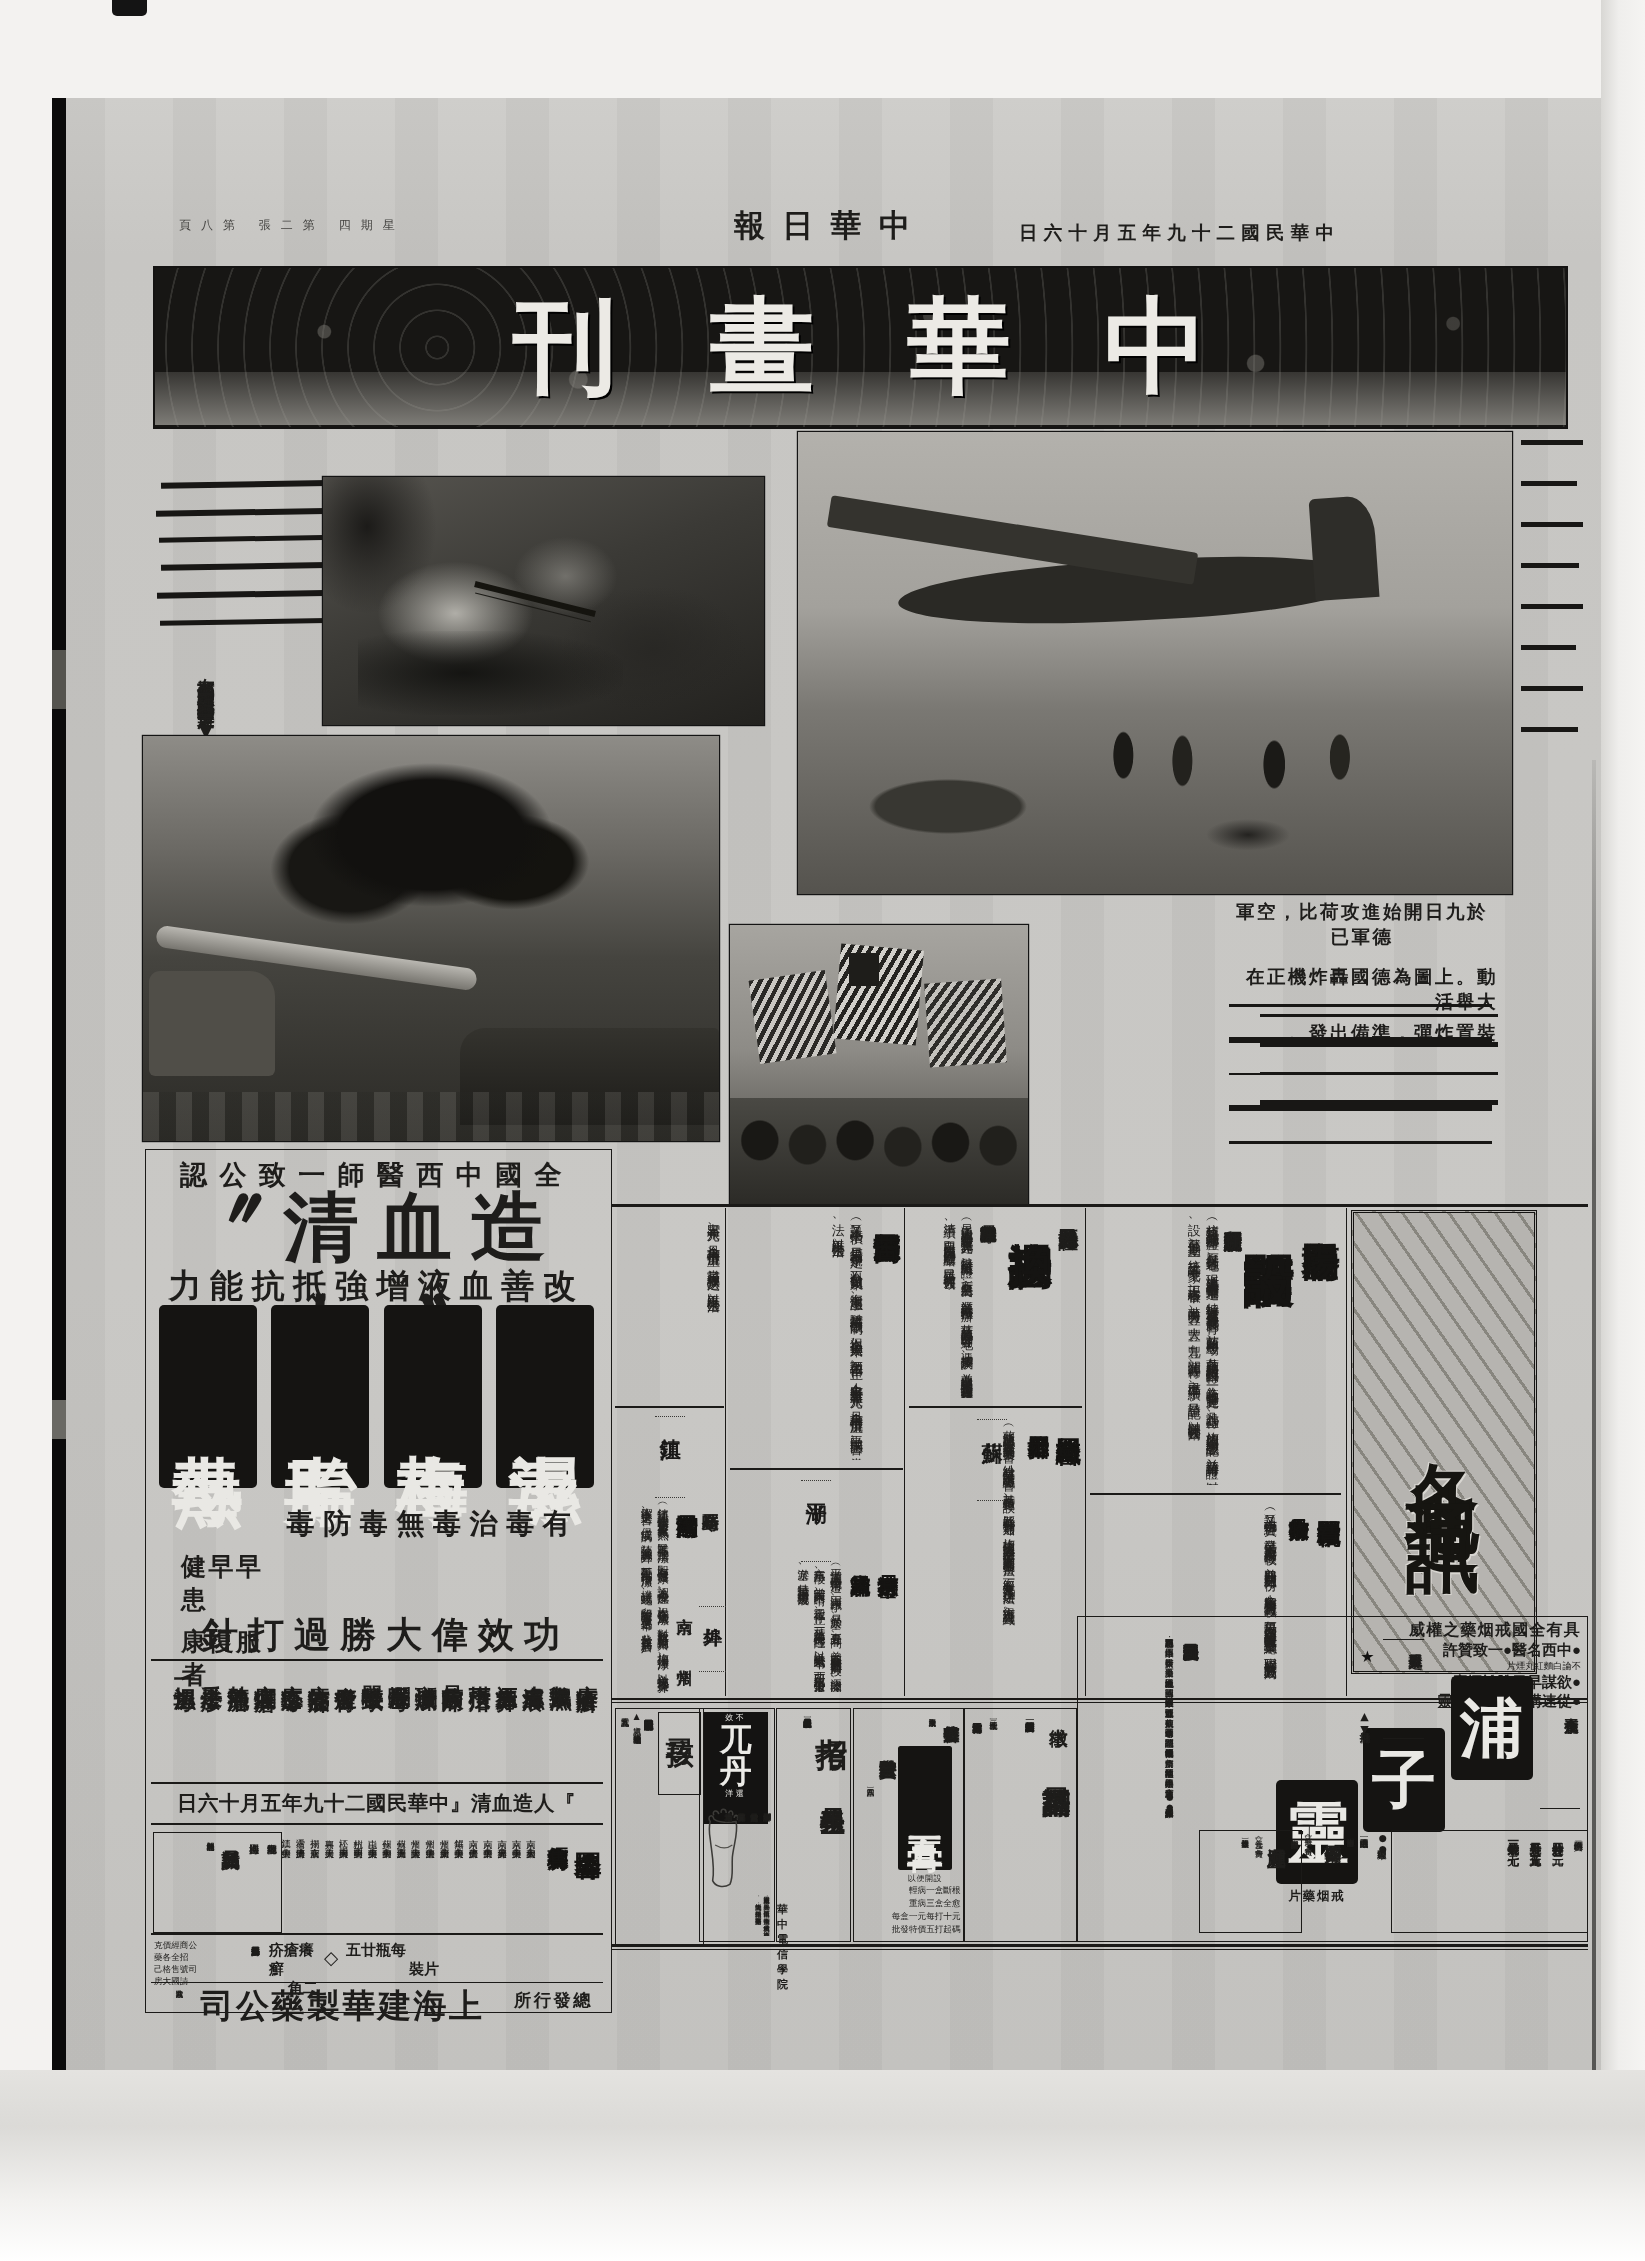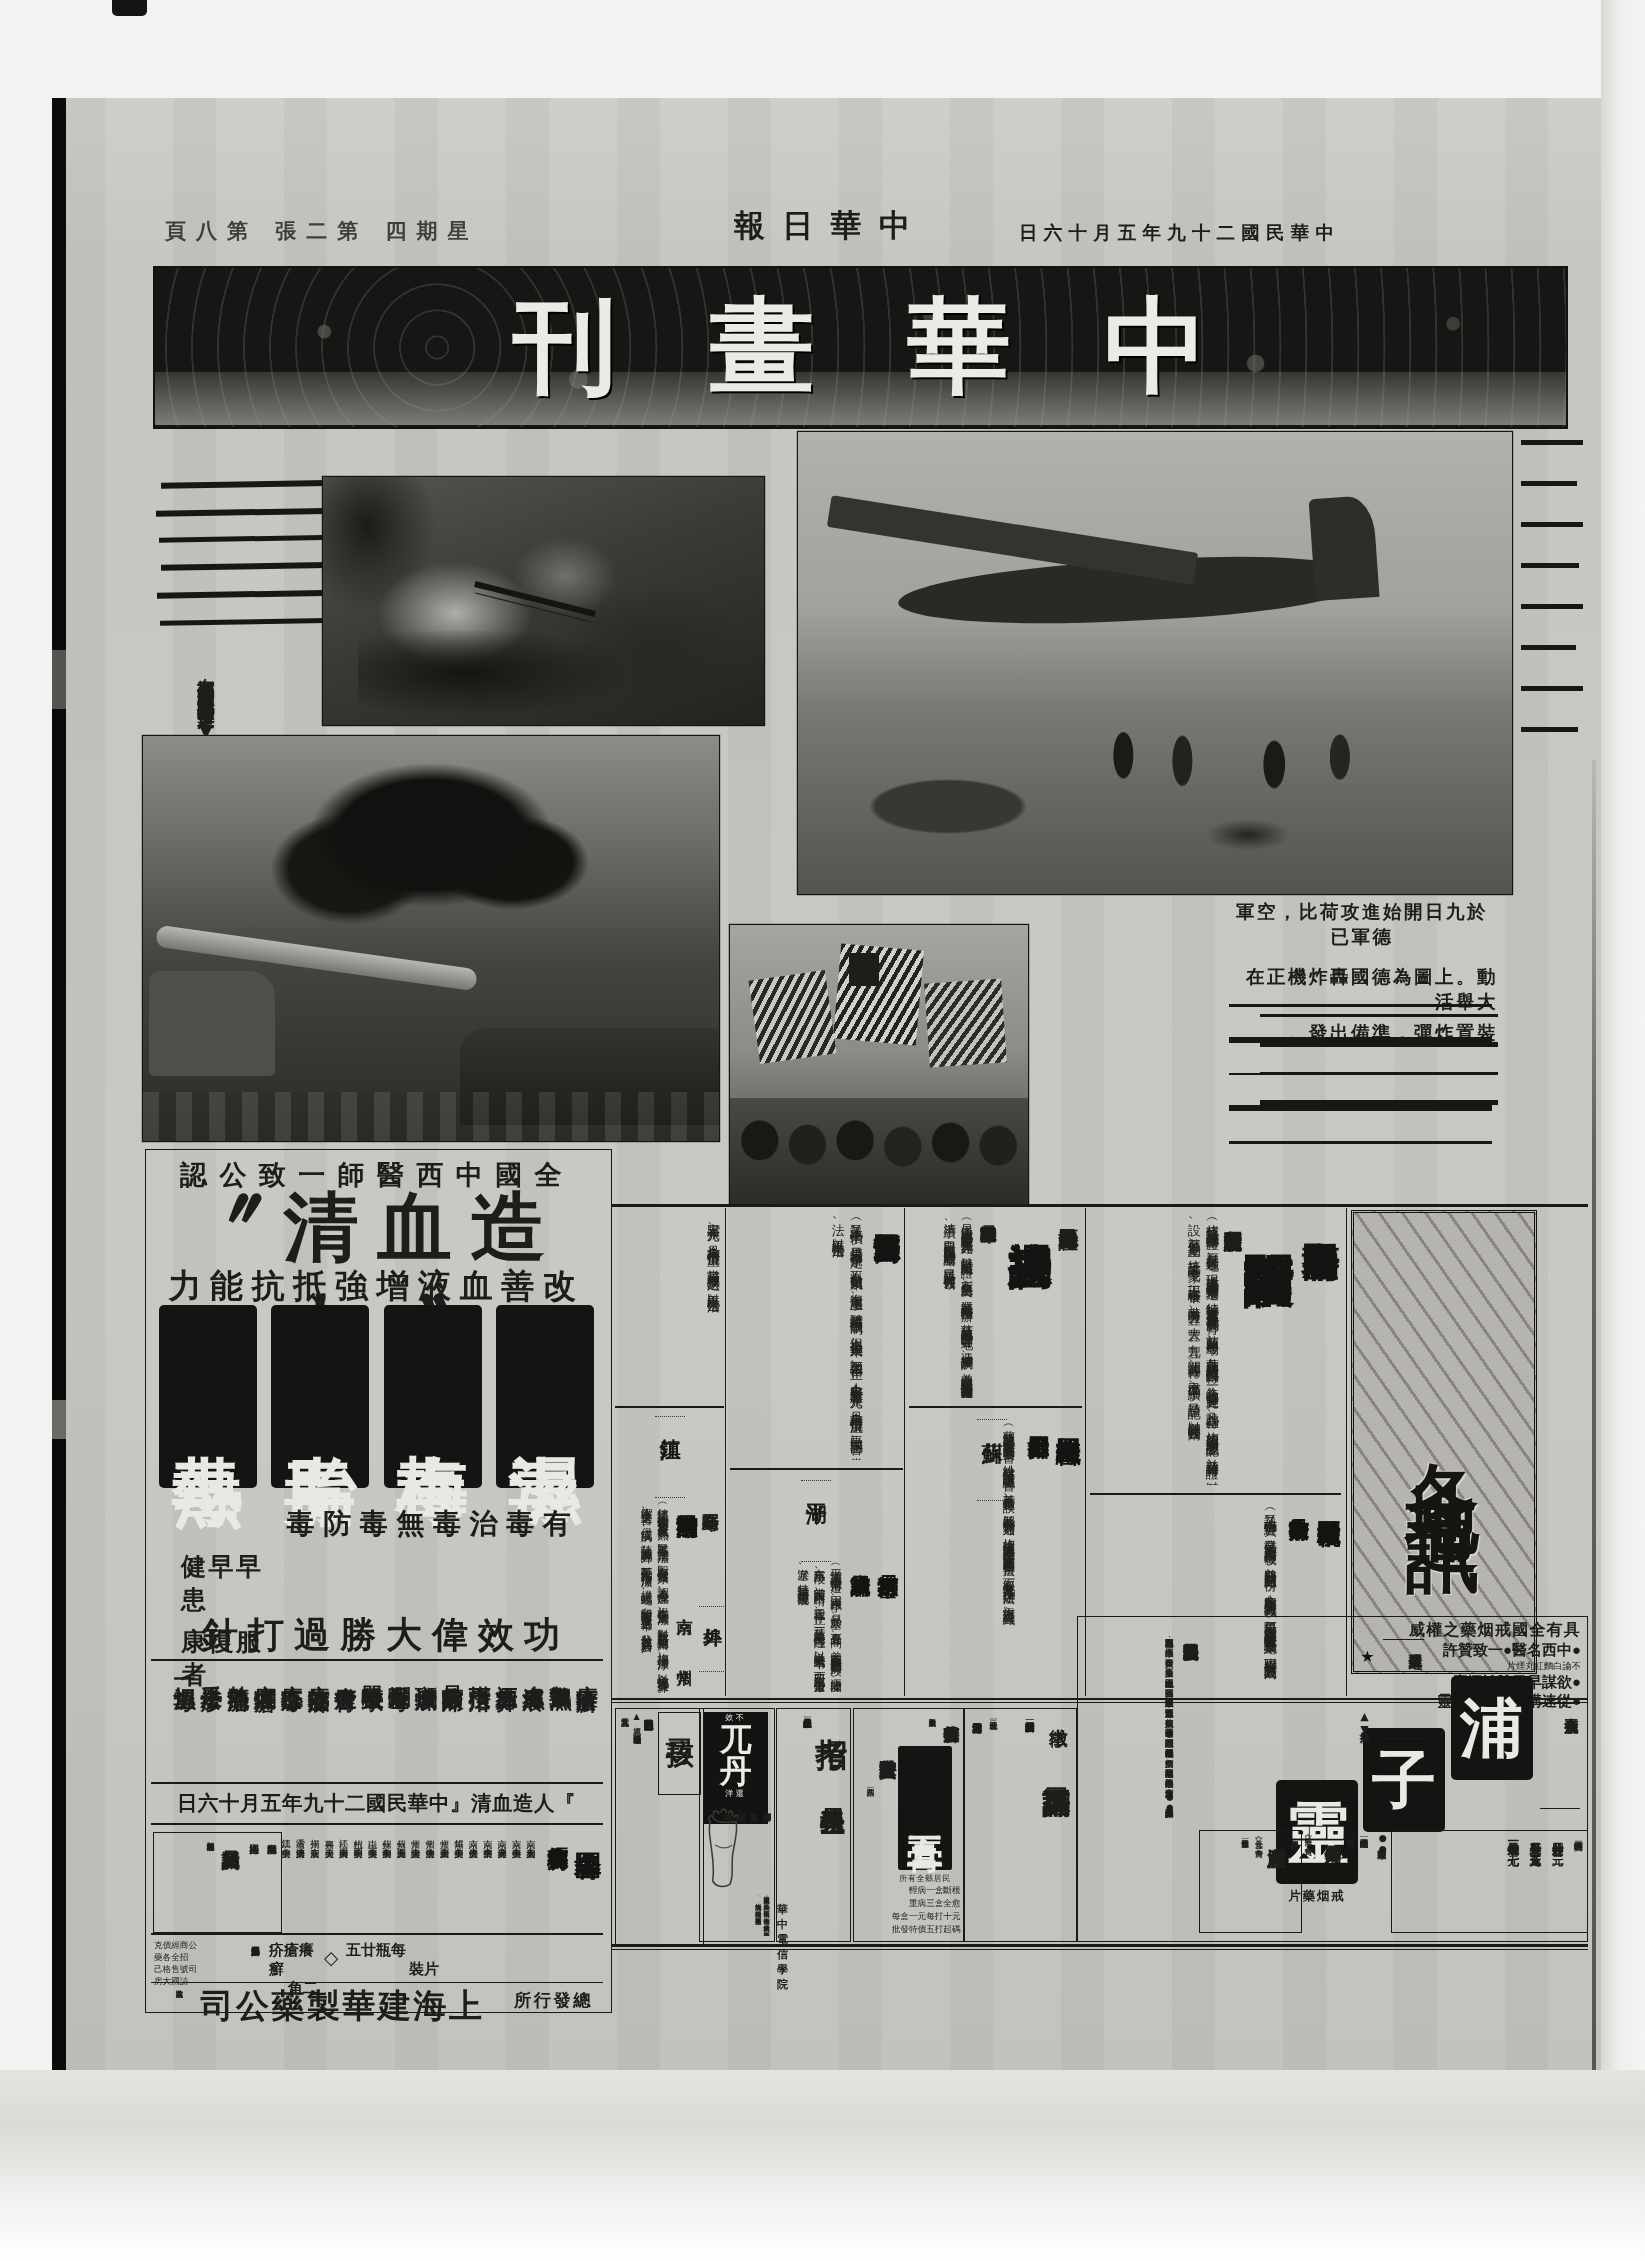--- a/index.html
+++ b/index.html
@@ -38,21 +38,21 @@
 
 <div id="canvas">
 
   <div class="abs paper"></div>
   <div class="abs filmedge"></div>
   <div class="abs scanline-right"></div>
   <div class="abs scanband-right"></div>
   <div class="abs botband"></div>
   <div class="abs topmark"></div>
 
-  <div class="abs ink" style="left:165px;top:217px;width:513px;height:27px;font-size:21px;letter-spacing:10px;opacity:.8;font-weight:bold;">頁八第 張二第 四期星</div>
+  <div class="abs ink" style="left:179px;top:217px;width:513px;height:27px;font-size:12px;letter-spacing:10px;opacity:.8;font-weight:normal;">頁八第 張二第 四期星</div>
   <div class="abs ink bold" style="left:734px;top:205px;width:204px;height:38px;font-size:31px;letter-spacing:17.3px;">報日華中</div>
   <div class="abs ink" style="left:1019px;top:220px;width:470px;height:27px;font-size:18.5px;letter-spacing:6.2px;font-weight:bold;">日六十月五年九十二國民華中</div>
 
   <div class="abs" style="left:153px;top:266px;width:1411px;height:159px;border:2.5px solid #141312;
               background:
                 radial-gradient(circle at 12% 40%, rgba(120,118,112,.5) 0 6.2px, transparent 7.4px),
                 radial-gradient(circle at 30% 70%, rgba(130,128,122,.4) 0 8.6px, transparent 10px),
                 radial-gradient(circle at 55% 30%, rgba(120,118,112,.4) 0 7.4px, transparent 8.6px),
                 radial-gradient(circle at 78% 60%, rgba(130,128,122,.45) 0 8px, transparent 9.3px),
                 radial-gradient(circle at 92% 35%, rgba(120,118,112,.4) 0 6.2px, transparent 7.4px),
@@ -354,21 +354,21 @@
     <div class="abs v ink" style="left:2.5px;top:3.7px;width:32px;height:185px;font-size:8px;line-height:1.3;overflow:hidden;">投考資格有初中畢業程度會在無線電學校畢業或有同等以上學力年在二十一歲以下之男性報名截止期五月十五日詳細章程請向上海福州路七〇號電報局三樓索取</div>
     <div class="abs v ink bold" style="left:0;top:193px;width:18.5px;height:37px;font-size:11px;writing-mode:horizontal-tb;">華中電信學院</div>
   </div>
 
   <div class="abs" style="left:853px;top:1708px;width:109px;height:232px;border:1.2px solid #1b1a18;">
     <div class="abs v ink bold" style="left:83px;top:3.7px;width:23.5px;height:124px;font-size:16px;line-height:1.15;">疥癬特效靈藥</div>
     <div class="abs v ink" style="left:72px;top:3.7px;width:11px;height:136px;font-size:7.4px;">上海南京路永年里五號</div>
     <div class="abs blockchar ctr" style="left:44px;top:37px;width:54px;height:124px;border-radius:2.5px;">
       <span class="v" style="font-size:36px;font-weight:900;line-height:1.05;">三五膏</span>
     </div>
-    <div class="abs ink" style="left:44px;top:164px;width:54px;font-size:8px;text-align:center;letter-spacing:0.6px;">所有全縣居民</div>
+    <div class="abs ink" style="left:44px;top:164px;width:54px;font-size:8px;text-align:center;letter-spacing:0.6px;">以便開設</div>
     <div class="abs v ink bold" style="left:21px;top:37px;width:22px;height:173px;font-size:17.3px;line-height:1.12;">外科黃寶忠醫室</div>
     <div class="abs v ink" style="left:11px;top:74px;width:10px;height:124px;font-size:7.4px;">電話三一八四四</div>
     <div class="abs v ink pre" style="left:2.5px;top:175px;width:104px;height:54px;font-size:8.6px;line-height:1.5;writing-mode:horizontal-tb;white-space:pre-line;text-align:right;">輕病一盒斷根
 重病三盒全愈
 每盒一元每打十元
 批發特價五打起碼</div>
   </div>
 
   <div class="abs" style="left:964px;top:1708px;width:111px;height:232px;border:1.2px solid #1b1a18;">
     <div class="abs v ink bold" style="left:84px;top:5px;width:22px;height:49px;font-size:18.5px;">徵求</div>

